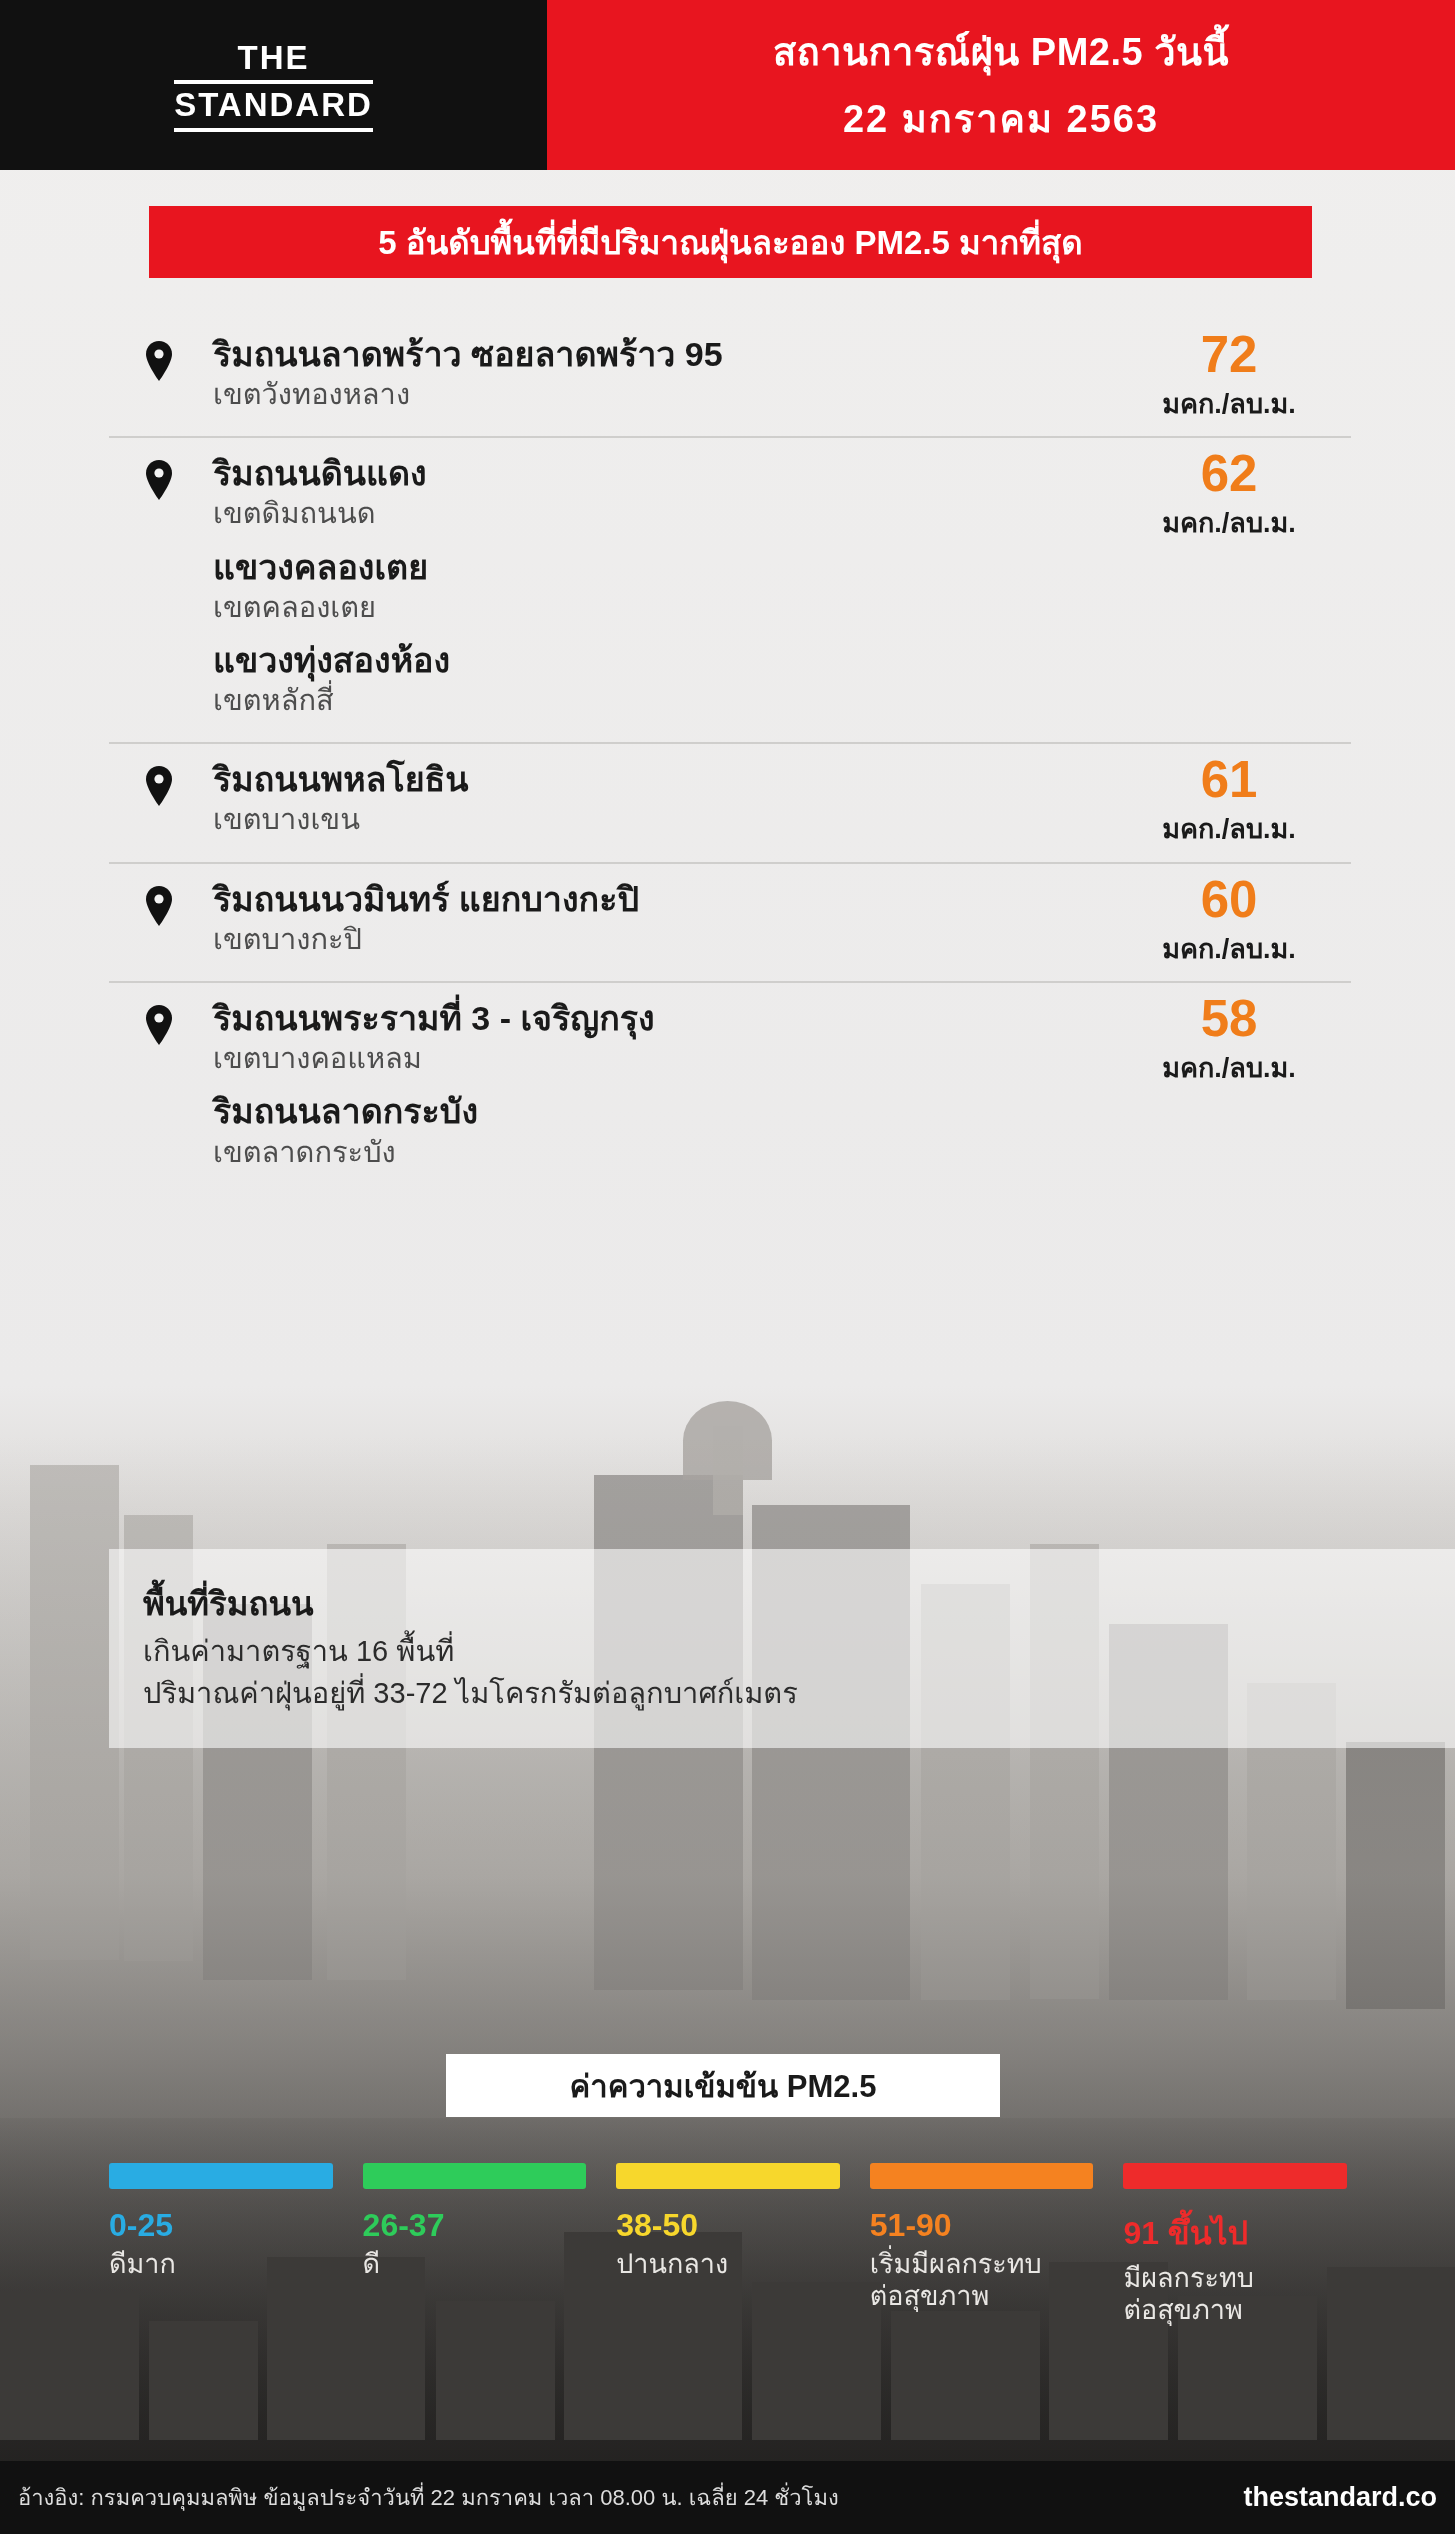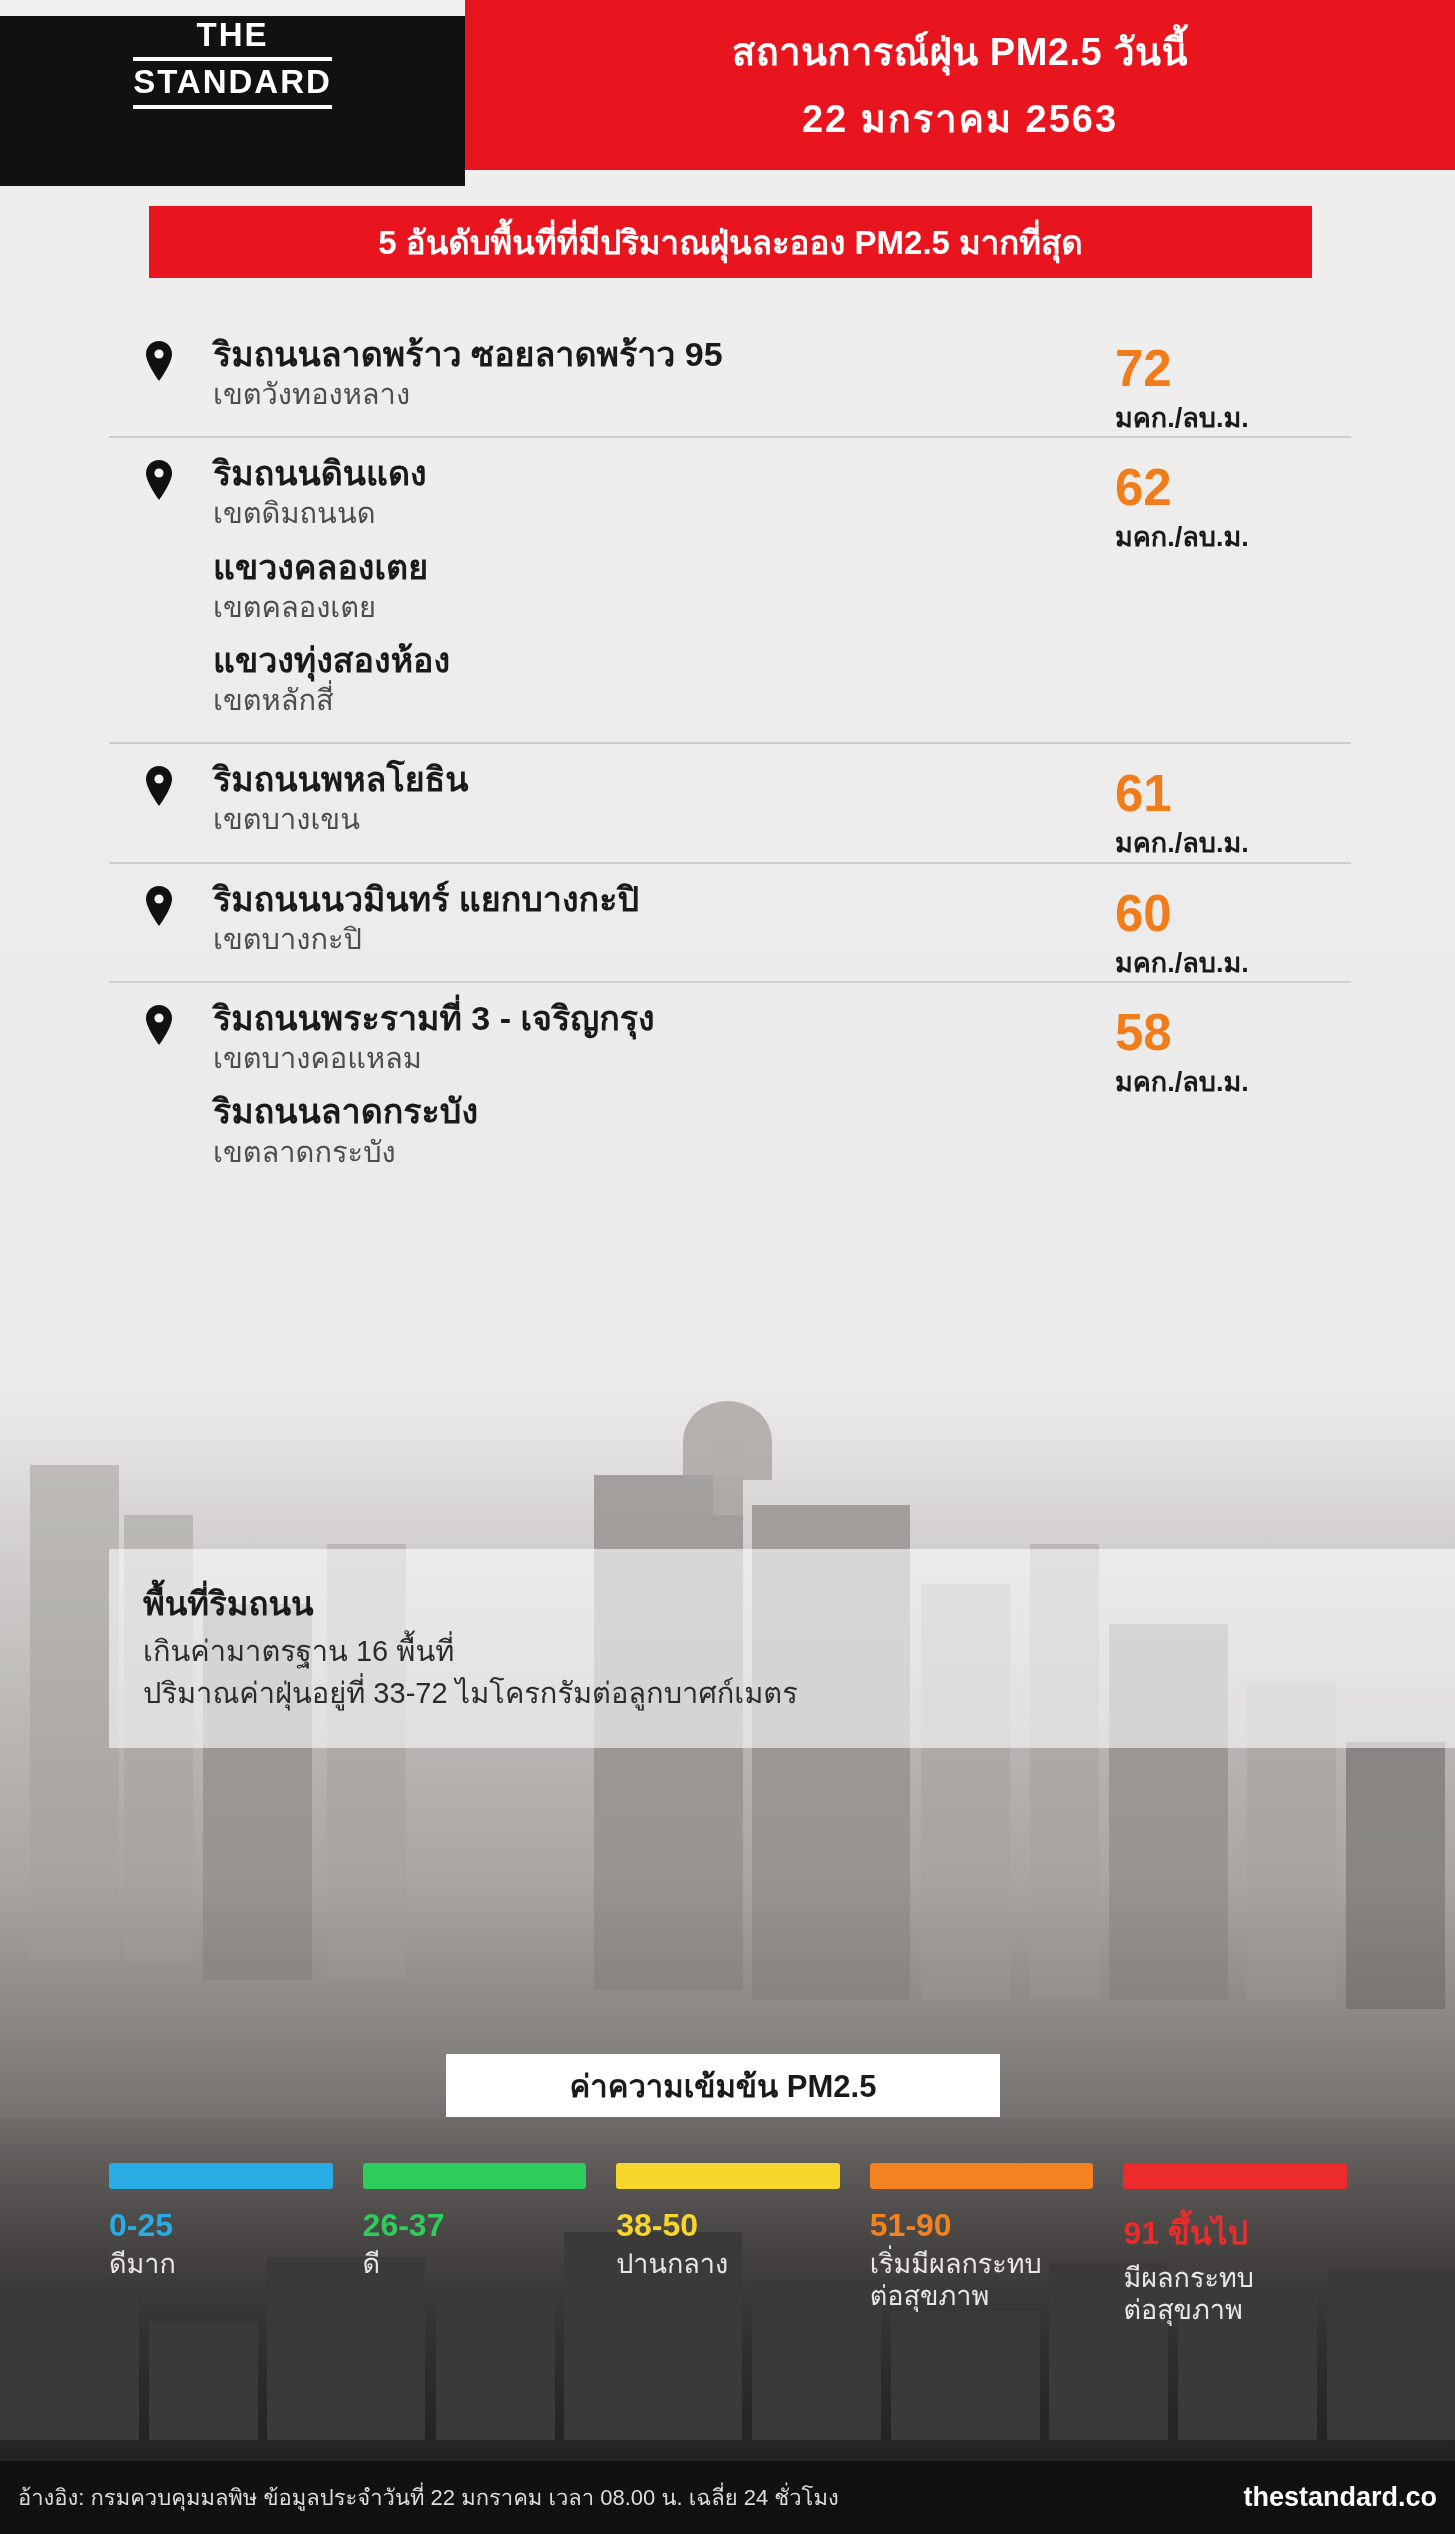--- a/index.html
+++ b/index.html
@@ -33,21 +33,21 @@
   .lowrise {
     position:absolute; left:0; bottom:0; width:1455px; height:416px;
     background: linear-gradient(to bottom, rgba(70,68,66,.1), rgba(30,29,28,.95));
   }
   .lowrise-blocks { position:absolute; left:0; bottom:94px; width:1455px; height:327px; }
   .lb { position:absolute; bottom:0; background:#3c3a38; }
 
   
   .header { position:absolute; left:0; top:0; width:1455px; height:170px; display:flex; z-index:5; }
   .logo-box {
-    width:465px; height:170px; background:#111; display:flex; align-items:flex-start; justify-content:center;margin-top:16px;
+    width:547px; height:170px; background:#111; display:flex; align-items:center; justify-content:center;
   }
   .logo-inner { text-align:center; color:#fff; }
   .logo-l1 { font-size:33px; font-weight:bold; letter-spacing:2px; }
   .logo-l2 {
     font-size:33px; font-weight:bold; letter-spacing:2px;
     border-top:4px solid #fff; border-bottom:4px solid #fff; padding:2px 0 4px; margin-top:3px;
   }
   .title-box {
     flex:1; background:#e8151f; display:flex; flex-direction:column;
     align-items:center; justify-content:center; color:#fff; text-align:center;
@@ -66,21 +66,21 @@
   .list { position:absolute; left:109px; top:319px; width:1242px; z-index:5; }
   .row { position:relative; padding: 16px 0 20px; }
   .row + .row { border-top:2px solid #cfcecc; }
   .entry { position:relative; padding-left:104px; margin-bottom:4px; }
   .entry + .entry { margin-top:16px; }
   .pin { position:absolute; left:28px; top:4px; width:44px; height:44px; }
   .pin svg { display:block; }
   .place { font-size:34px; font-weight:bold; color:#1a1a1a; line-height:1.15; }
   .district { font-size:29px; color:#4d4d4d; line-height:1.25; margin-top:2px; }
   .val {
-    position:absolute; right:8px; top:24px; text-align:left; width:228px;
+    position:absolute; right:8px; top:10px; text-align:center; width:228px;
   }
   .val .num { font-size:51px; font-weight:bold; color:#f07d1a; line-height:1; }
   .val .unit { font-size:27px; font-weight:bold; color:#1a1a1a; margin-top:2px; }
 
   
   .summary {
     position:absolute; left:109px; top:1549px; width:1416px; padding:28px 34px 34px;
     background:rgba(255,255,255,.58); z-index:5;
   }
   .sum-h { font-size:33px; font-weight:bold; color:#1a1a1a; }

